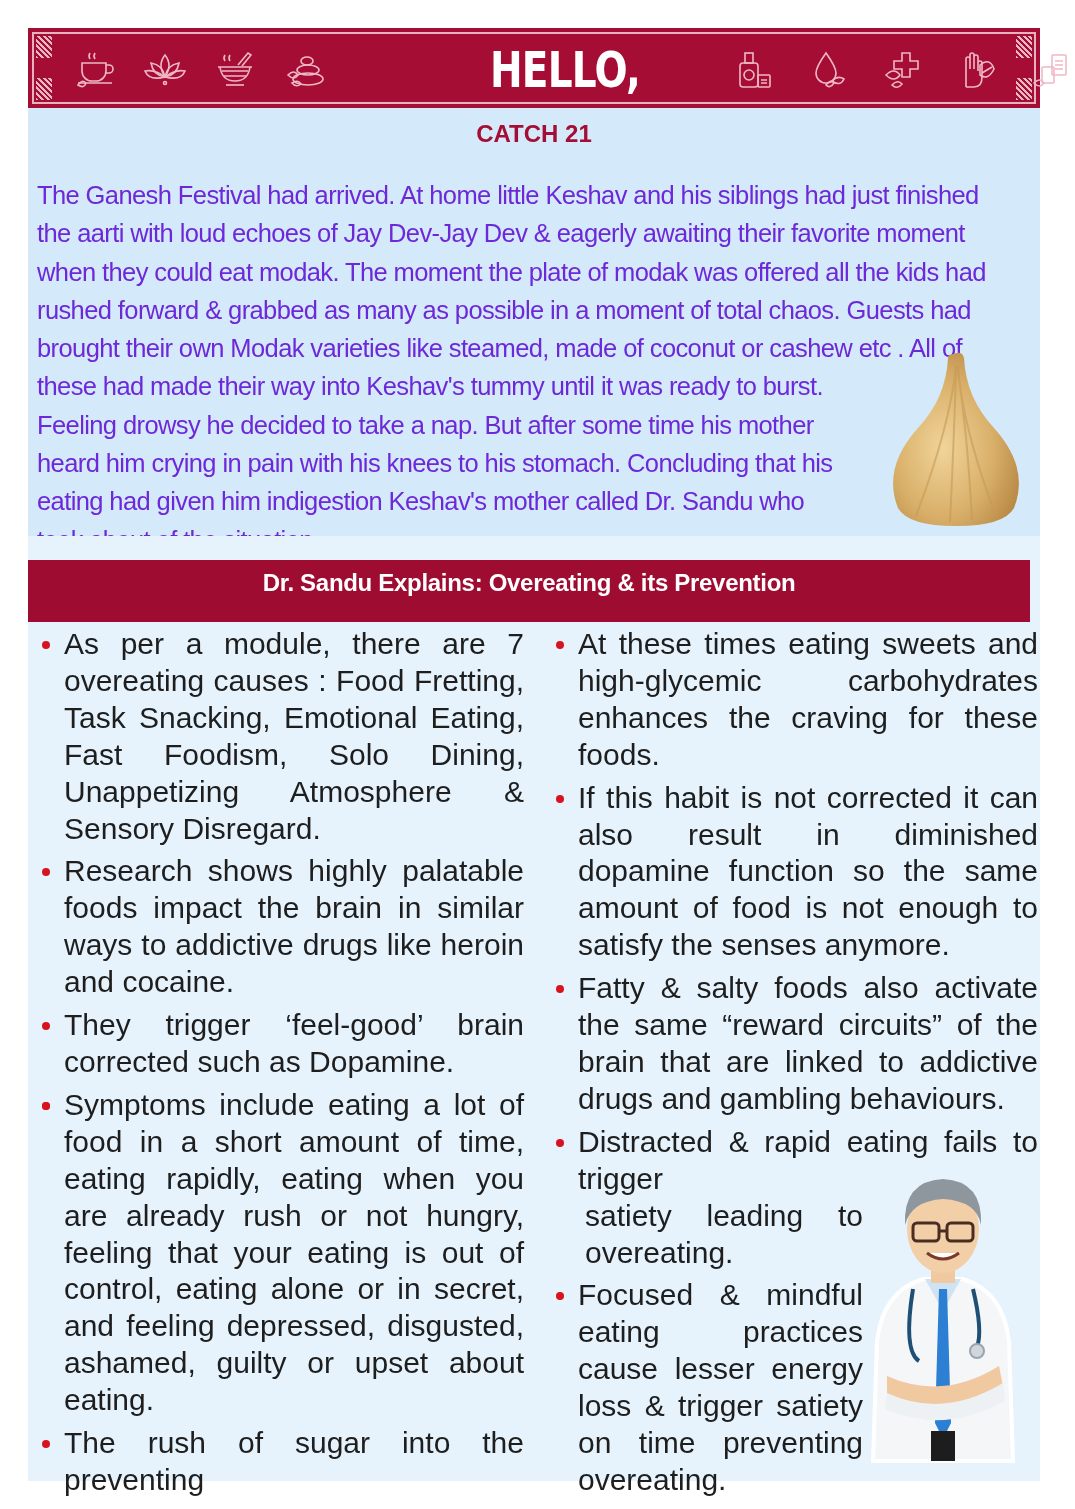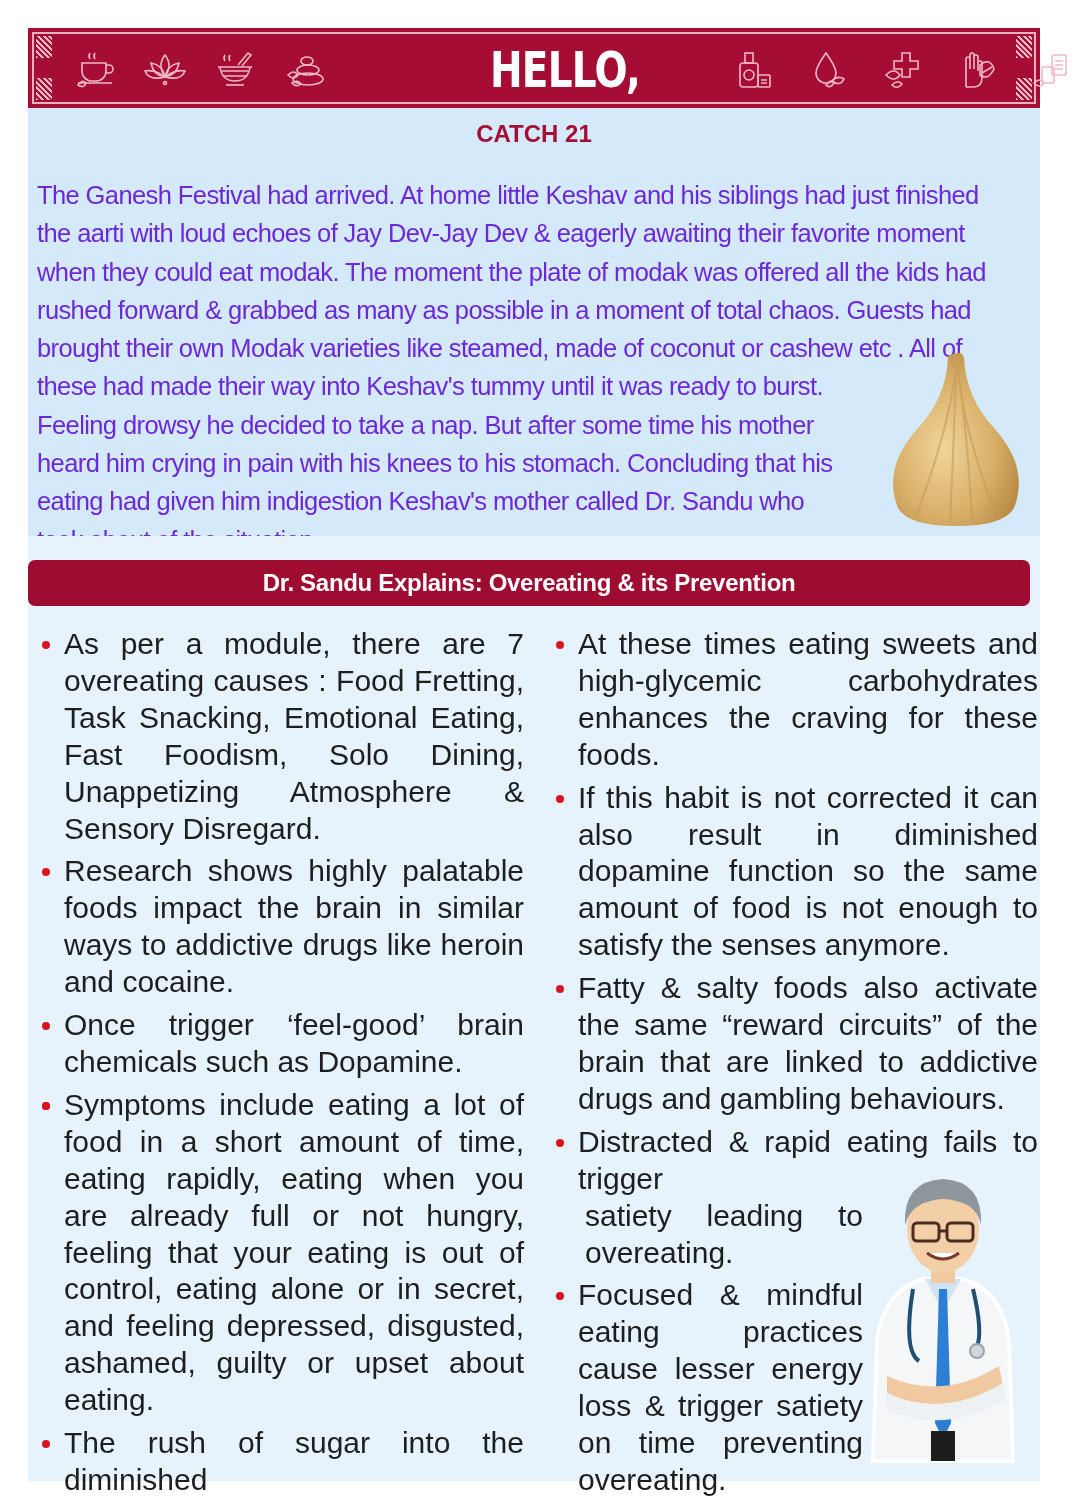--- a/index.html
+++ b/index.html
@@ -27,21 +27,21 @@
   .story { position:absolute; left:28px; top:108px; width:1012px; height:428px; background:#d4eafa; }
   .story-title { position:absolute; left:0; top:12px; width:100%; text-align:center;
             color:#a50d35; font-size:24px; font-weight:bold; }
   .story-text { position:absolute; left:9px; top:44px; width:1000px;
             font-size:25.5px; line-height:38.3px; color:#6d28d9; letter-spacing:-0.6px;margin-top:24px; }
   .story-text p { margin:0; white-space:nowrap; }
   .modak { position:absolute; left:848px; top:238px; width:160px; height:186px; }
 
   
   .lower { position:absolute; left:28px; top:536px; width:1012px; height:945px; background:#e6f3fc; }
-  .section-bar { position:absolute; left:0; top:24px; width:1002px; height:46px; background:#9f0c31;border-radius:7px; }
+  .section-bar { position:absolute; left:0; top:24px; width:1002px; height:62px; background:#9f0c31; }
   .section-title { position:absolute; left:0; top:0; width:100%; text-align:center; line-height:46px;
             color:#ffffff; font-weight:bold; font-size:24px; letter-spacing:-0.3px; }
 
   .col { position:absolute; font-size:30px; line-height:36.9px; color:#1e1e1e; }
   .col.left { left:6px; top:90px; width:490px; }
   .col.right { left:520px; top:90px; width:490px; }
   .bullet { position:relative; padding-left:30px; text-align:justify; margin-bottom:6px; }
   .bullet .dot { position:absolute; left:8px; top:15px; width:8px; height:8px; border-radius:50%; background:#d8121f; }
   .bullet.cont { padding-left:37px; }
   .bullet.narrow { width:285px; }
@@ -151,24 +151,24 @@
 </section>
 
 <section class="lower">
   <div class="section-bar">
     <div class="section-title">Dr. Sandu Explains:  Overeating &amp; its Prevention</div>
   </div>
 
   <div class="col left">
     <div class="bullet"><span class="dot"></span><span>As per a module, there are 7  overeating causes : Food Fretting, Task Snacking, Emotional Eating, Fast Foodism, Solo Dining, Unappetizing Atmosphere &amp; Sensory Disregard.</span></div>
     <div class="bullet"><span class="dot"></span><span>Research shows highly palatable foods impact the brain in similar ways to addictive drugs like heroin and cocaine.</span></div>
-    <div class="bullet"><span class="dot"></span><span>Once trigger ‘feel-good’ brain chemicals such as Dopamine.</span></div>
+    <div class="bullet"><span class="dot"></span><span>They trigger ‘feel-good’ brain corrected such as Dopamine.</span></div>
     <div class="bullet"><span class="dot"></span></div>
-    <div class="bullet"><span class="dot"></span><span>Symptoms include eating a lot of food in a short amount of time, eating rapidly, eating when you are already full or not hungry, feeling that your eating is out of control, eating alone or in secret, and feeling depressed, disgusted, ashamed, guilty or upset about eating.</span></div>
-    <div class="bullet"><span class="dot"></span><span>The rush of sugar into the diminished</span></div>
+    <div class="bullet"><span class="dot"></span><span>Symptoms include eating a lot of food in a short amount of time, eating rapidly, eating when you are already rush or not hungry, feeling that your eating is out of control, eating alone or in secret, and feeling depressed, disgusted, ashamed, guilty or upset about eating.</span></div>
+    <div class="bullet"><span class="dot"></span><span>The rush of sugar into the preventing</span></div>
   </div>
 
   <div class="col right">
     <div class="bullet"><span class="dot"></span><span>At these times eating sweets and high-glycemic carbohydrates enhances the craving for these foods.</span></div>
     <div class="bullet"><span class="dot"></span><span>If this habit is not corrected it can also result in diminished dopamine function so the same amount of food is not enough to satisfy the senses anymore.</span></div>
     <div class="bullet"><span class="dot"></span><span>Fatty &amp; salty foods also activate the same “reward circuits” of the brain that are linked to addictive drugs and gambling behaviours.</span></div>
     <div class="bullet" style="margin-bottom:0"><span class="dot"></span><span>Distracted &amp; rapid eating fails to trigger</span></div>
     <div class="bullet narrow-cont">satiety   leading to overeating.</div>
     <div class="bullet narrow"><span class="dot"></span><span>Focused &amp; mindful eating practices cause lesser energy loss &amp; trigger satiety on time preventing overeating.</span></div>
   </div>

